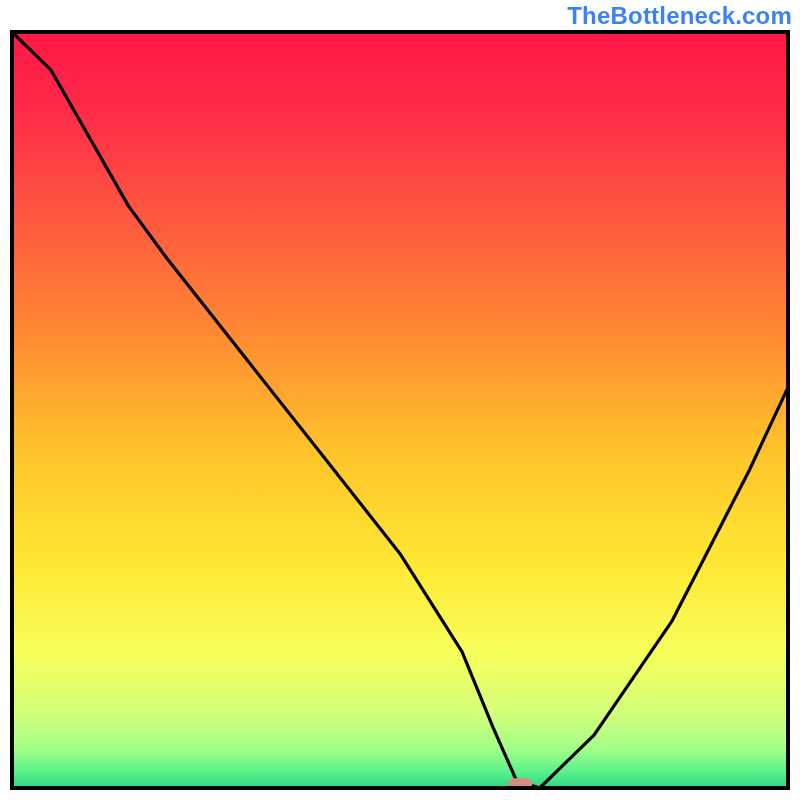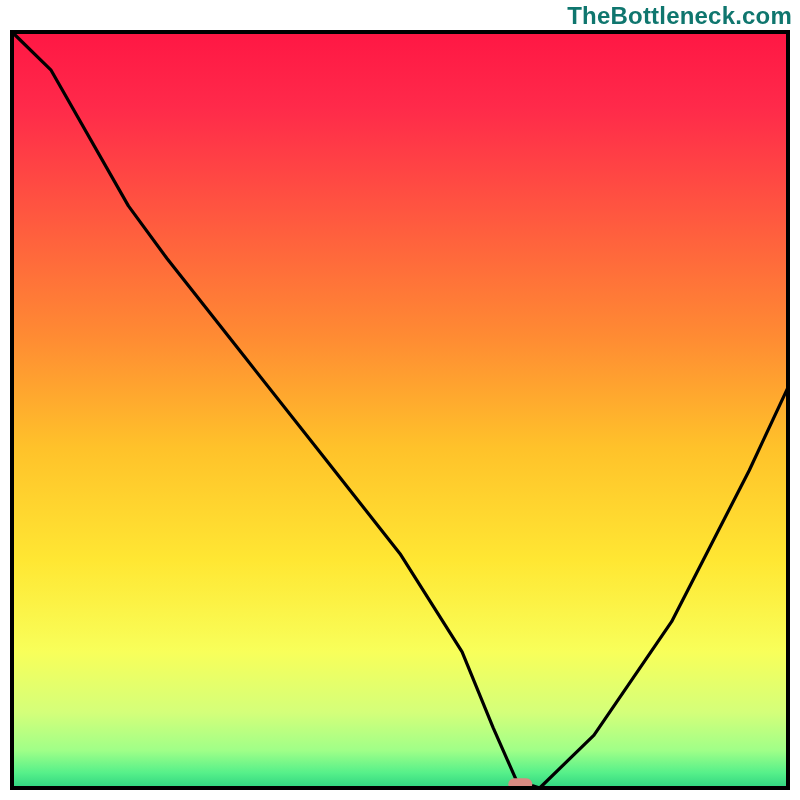--- a/index.html
+++ b/index.html
@@ -15,21 +15,21 @@
     width: 800px;
     height: 800px;
   }
   .watermark {
     position: absolute;
     top: 2px;
     right: 8px;
     font-family: Arial, Helvetica, sans-serif;
     font-size: 24px;
     font-weight: 600;
-    color: #0f766e;
+    color: #3b82f6;
     letter-spacing: 0.2px;
     z-index: 5;
   }
   .plot {
     position: absolute;
     left: 10px;
     top: 30px;
     width: 780px;
     height: 760px;
   }

